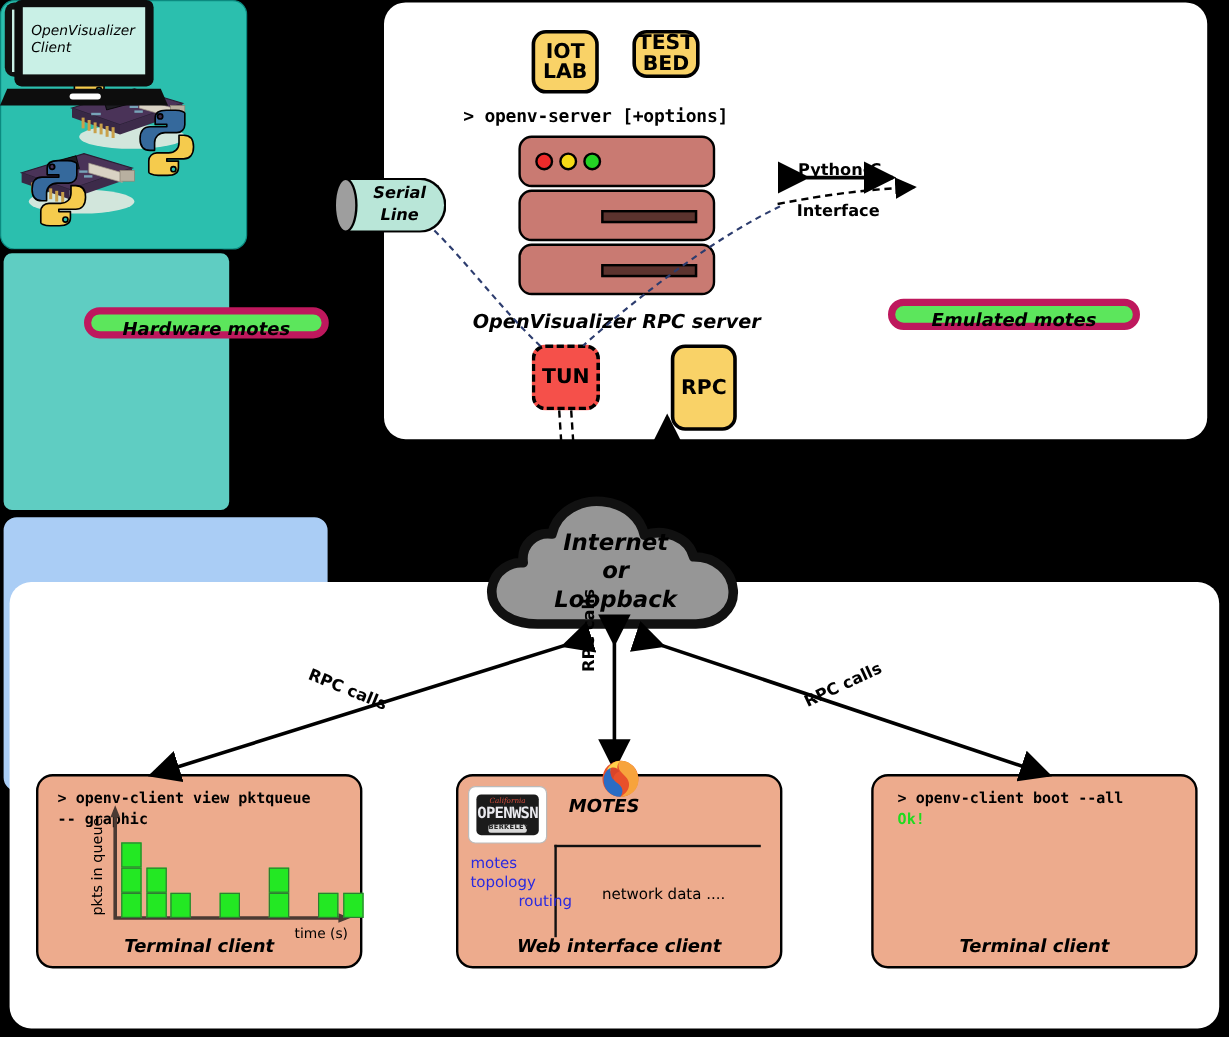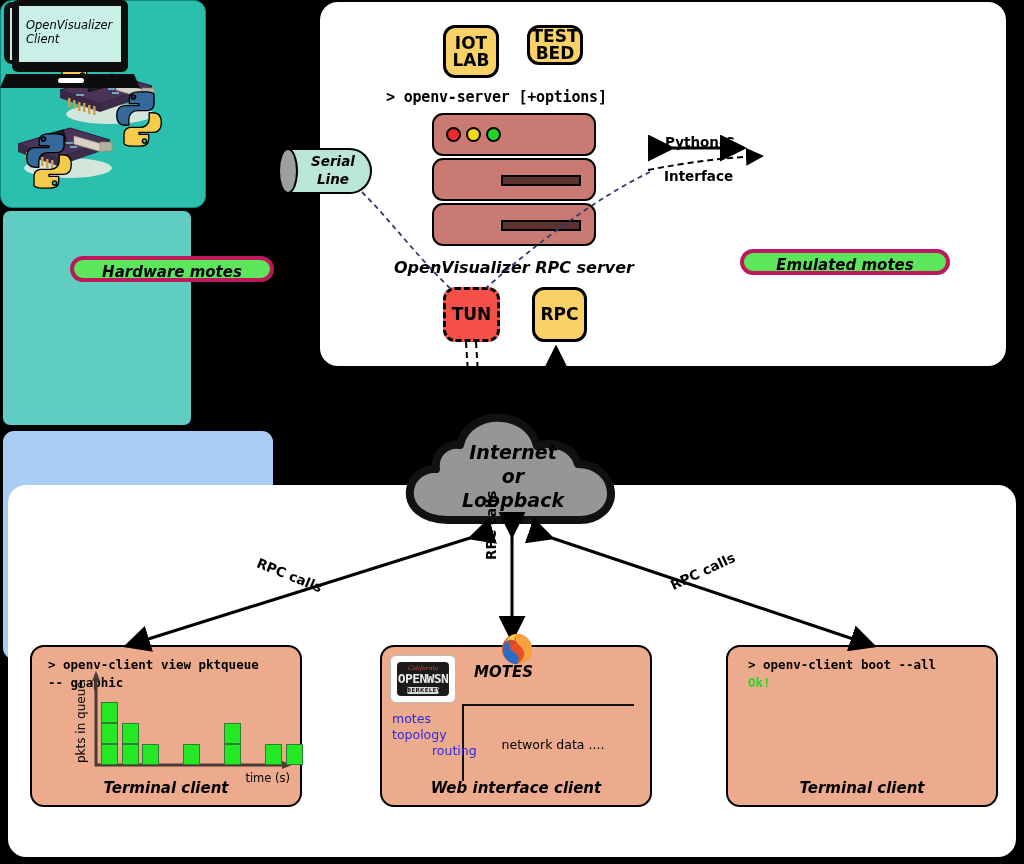--- a/index.html
+++ b/index.html
@@ -10,21 +10,21 @@
 
   
   .panel{position:absolute;background:#ffffff;border-radius:18px;}
   #server-panel{left:320px;top:2px;width:686px;height:364px;}
   #client-panel{left:8px;top:485px;width:1008px;height:372px;}
 
   
   #hw-motes-box{left:70px;top:48px;width:204px;height:206px;background:#2bbfae;border-radius:12px;border:1px solid #0c8a80;}
   #em-motes-box{left:752px;top:42px;width:188px;height:214px;background:#5fcdc2;border:3px solid #000;border-radius:10px;}
 
-  .motes-label{position:absolute;background:#5ce65c;border:4px solid #be185d;border-radius:13px;
+  .motes-label{position:absolute;background:#5ce65c;border:6px solid #be185d;border-radius:13px;
       height:26px;line-height:24px;text-align:center;font-style:italic;font-weight:bold;
       font-size:15px;color:#000;box-sizing:border-box;}
   #hw-motes-label{left:70px;top:256px;width:204px;}
   #em-motes-label{left:740px;top:249px;width:210px;}
 
   
   #rpc-server{left:376px;top:58px;width:276px;height:234px;background:#aacdf5;
       border:3px solid #000;border-radius:14px;box-sizing:border-box;}
   #server-cmd{position:absolute;left:386px;top:88px;font-family:"DejaVu Sans Mono","Liberation Mono",monospace;
       font-size:15px;font-weight:bold;color:#000;letter-spacing:-0.2px;white-space:nowrap;}
@@ -40,21 +40,21 @@
   .slot{position:absolute;right:13px;top:15px;width:80px;height:11px;background:#5c332e;border:2px solid #000;box-sizing:border-box;}
   #rpc-server-title{position:absolute;left:376px;top:258px;width:276px;text-align:center;
       font-style:italic;font-weight:bold;font-size:16px;color:#000;}
 
   
   .badge{position:absolute;background:#f9d267;border:3px solid #000;border-radius:12px;
       box-sizing:border-box;text-align:center;font-weight:bold;color:#000;
       display:flex;flex-direction:column;align-items:center;justify-content:center;line-height:1.0;}
   #badge-iotlab{left:443px;top:25px;width:56px;height:53px;font-size:17px;}
   #badge-testbed{left:527px;top:25px;width:56px;height:40px;font-size:17px;}
-  #badge-rpc{left:532px;top:287px;width:55px;height:55px;font-size:17px;}
+  #badge-rpc{left:559px;top:287px;width:55px;height:72px;font-size:17px;}
   #badge-tun{left:443px;top:287px;width:57px;height:55px;font-size:17px;
       background:#f5504a;border:3px dashed #000;}
 
   
   #serial-line{position:absolute;left:278px;top:148px;width:94px;height:46px;}
   #serial-line .cyl-body{position:absolute;left:10px;top:0;width:84px;height:46px;
       background:#b9e6d8;border:2.5px solid #000;border-radius:0 22px 22px 0/0 23px 23px 0;box-sizing:border-box;border-left:none;}
   #serial-line .cyl-cap{position:absolute;left:0px;top:0;width:20px;height:46px;
       background:#9e9e9e;border:2.5px solid #000;border-radius:50%;box-sizing:border-box;}
   #serial-line .cyl-text{position:absolute;left:16px;top:4px;width:78px;text-align:center;

